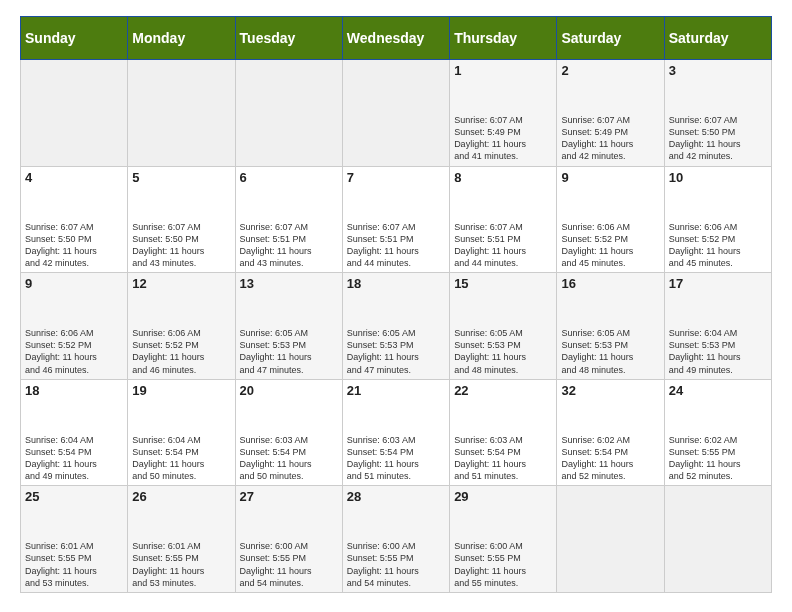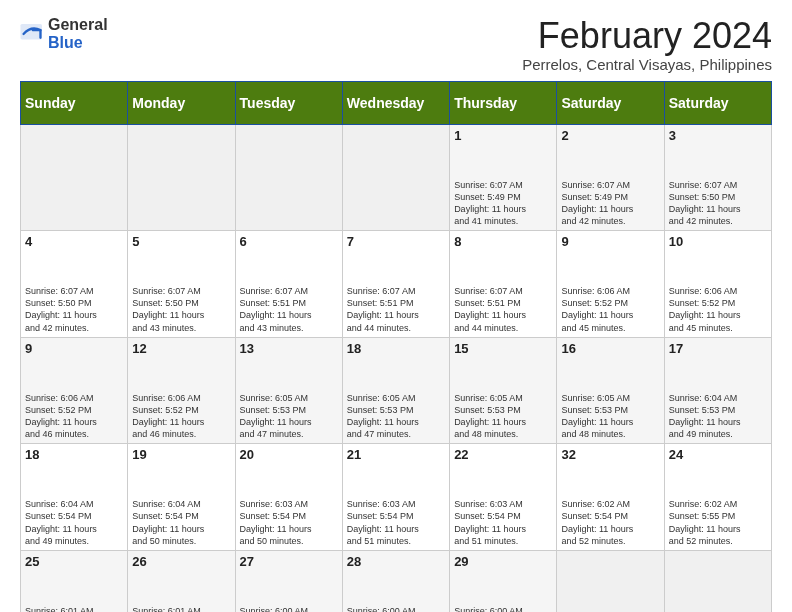--- a/index.html
+++ b/index.html
@@ -85,37 +85,20 @@
       margin-top: 36px;
     }
     .empty-cell {
       background: #f0f0f0 !important;
     }
   </style>
 </head>
 <body>
 
 <div class="page">
-  <div class="header-section">
-    <div class="logo">
-      <svg class="logo-icon" viewBox="0 0 30 26">
-        <rect x="0" y="0" width="28" height="20" rx="2" fill="#2563c7" opacity="0.15"></rect>
-        <path d="M4 13 Q14 2 26 8" stroke="#2563c7" stroke-width="3" fill="none" stroke-linecap="round"></path>
-        <path d="M16 8 L26 8 L26 18" stroke="#2563c7" stroke-width="3" fill="none" stroke-linecap="round" stroke-linejoin="round"></path>
-      </svg>
-      <div>
-        <span style="font-size:16px;font-weight:bold;color:#333;">General</span><br>
-        <span style="font-size:16px;font-weight:bold;color:#2563c7;">Blue</span>
-      </div>
-    </div>
-    <div class="title-area">
-      <div class="main-title">February 2024</div>
-      <div class="subtitle">Perrelos, Central Visayas, Philippines</div>
-    </div>
-  </div>
 
   <table>
     <thead>
       <tr>
         <th>Sunday</th>
         <th>Monday</th>
         <th>Tuesday</th>
         <th>Wednesday</th>
         <th>Thursday</th>
         <th>Saturday</th>

